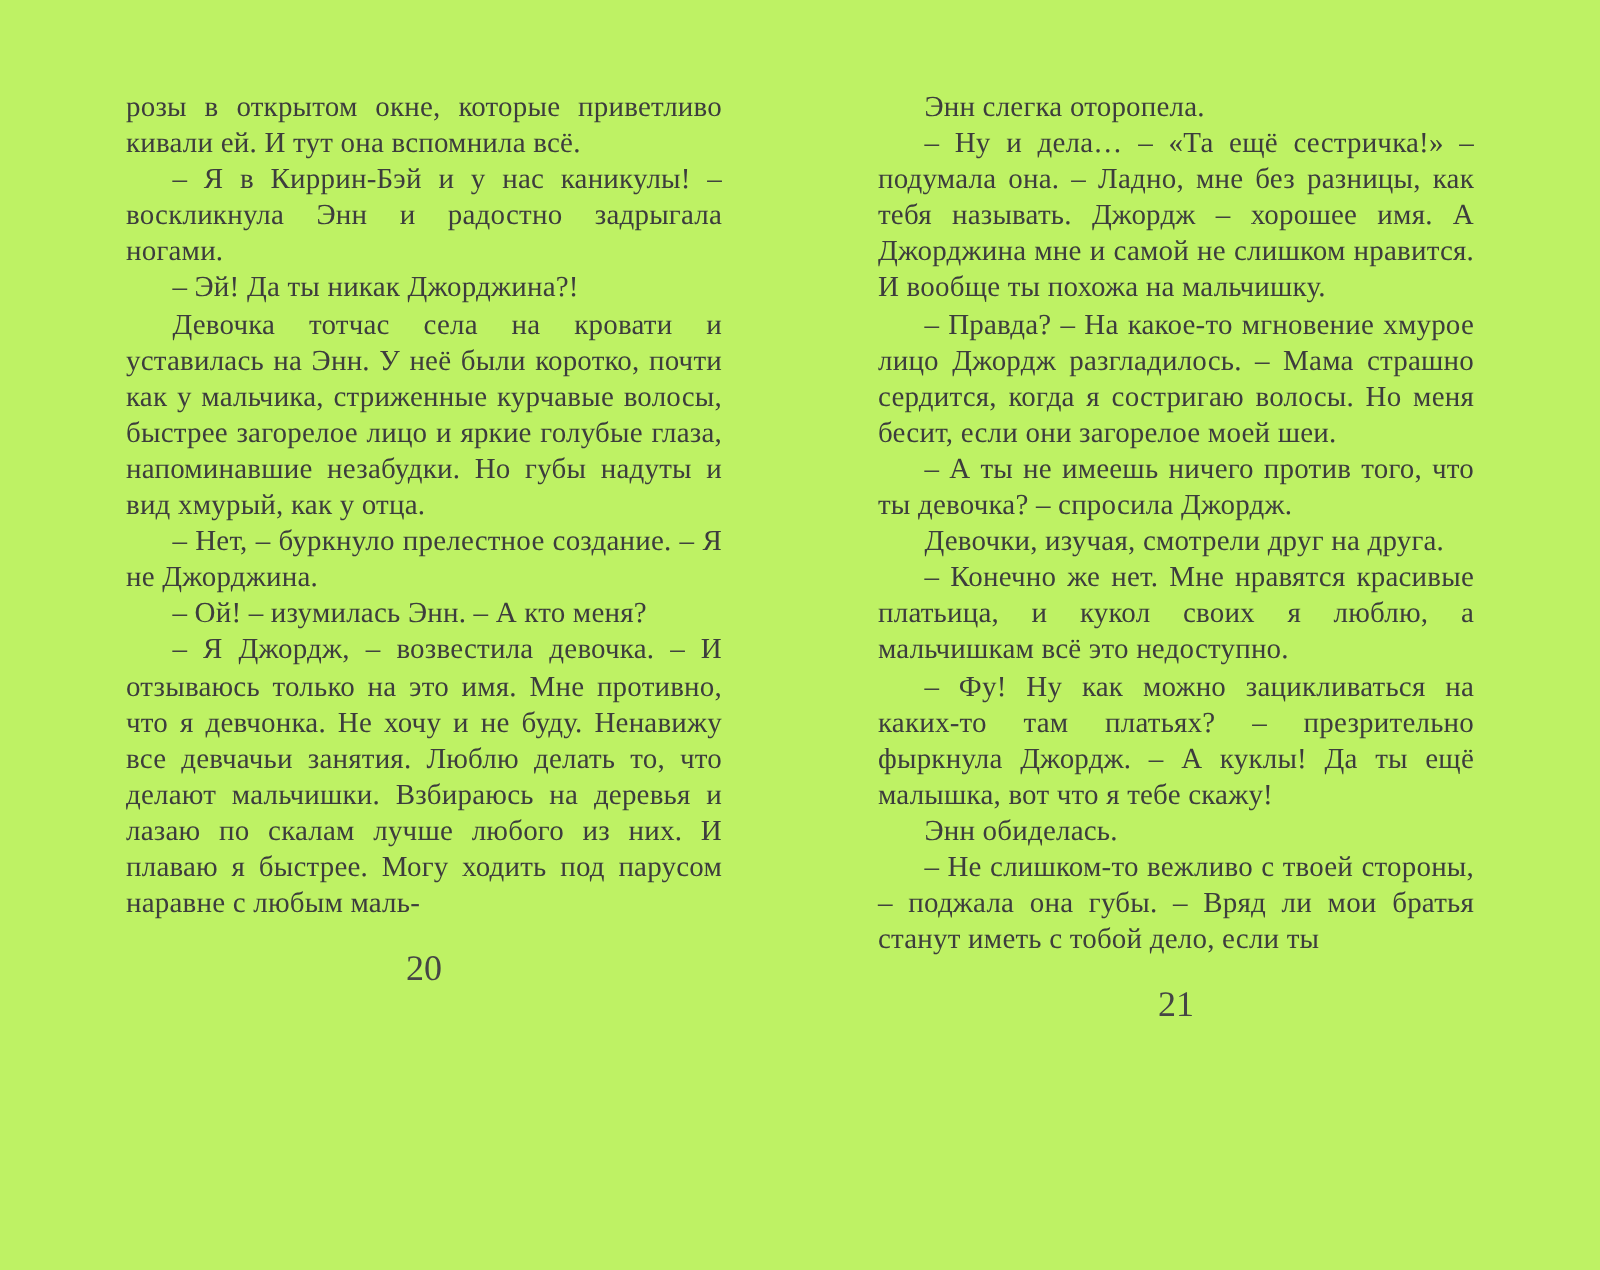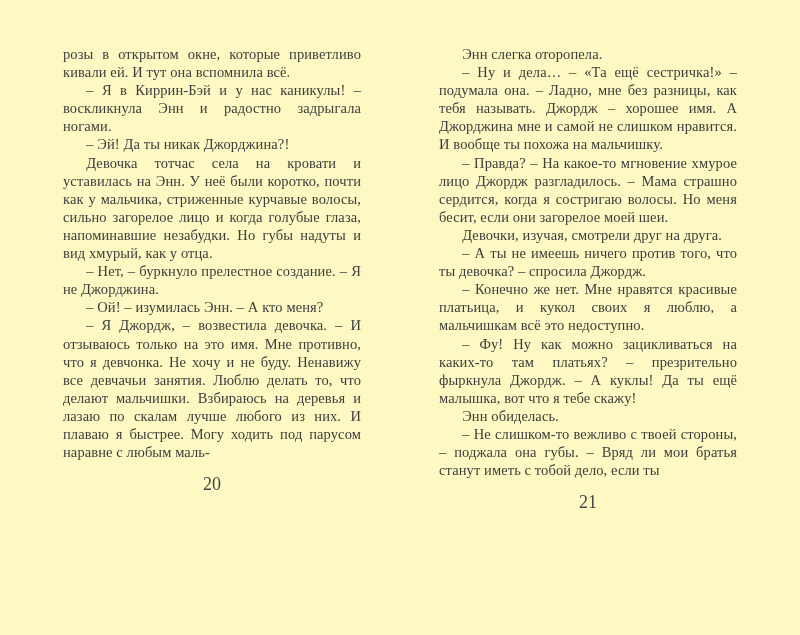--- a/index.html
+++ b/index.html
@@ -15,21 +15,21 @@
     color: #3d3d3d;
   }
   .spread {
     box-sizing: border-box;
     width: 800px;
     height: 635px;
     padding-top: 45px;
     display: flex;
     justify-content: center;
     gap: 78px;
-    background: #fef9c3;
+    background: #bef264;
   }
   .page {
     width: 298px;
     display: flex;
     flex-direction: column;
   }
   .text-block {
     font-size: 14.5px;
     line-height: 18.1px;
     text-align: justify;
@@ -53,35 +53,35 @@
 </head>
 <body>
 
 <div class="spread">
 
   <div class="page">
     <div class="text-block">
       <p class="para no-indent">розы в открытом окне, которые приветливо кивали ей. И тут она вспомнила всё.</p>
       <p class="para">– Я в Киррин-Бэй и у нас каникулы! – воскликнула Энн и радостно задрыгала ногами.</p>
       <p class="para">– Эй! Да ты никак Джорджина?!</p>
-      <p class="para">Девочка тотчас села на кровати и уставилась на Энн. У неё были коротко, почти как у мальчика, стриженные курчавые волосы, сильно загорелое лицо и когда голубые глаза, напоминавшие незабудки. Но губы надуты и вид хмурый, как у отца.</p>
+      <p class="para">Девочка тотчас села на кровати и уставилась на Энн. У неё были коротко, почти как у мальчика, стриженные курчавые волосы, быстрее загорелое лицо и яркие голубые глаза, напоминавшие незабудки. Но губы надуты и вид хмурый, как у отца.</p>
       <p class="para">– Нет, – буркнуло прелестное создание. – Я не Джорджина.</p>
       <p class="para">– Ой! – изумилась Энн. – А кто меня?</p>
       <p class="para">– Я Джордж, – возвестила девочка. – И отзываюсь только на это имя. Мне противно, что я девчонка. Не хочу и не буду. Ненавижу все девчачьи занятия. Люблю делать то, что делают мальчишки. Взбираюсь на деревья и лазаю по скалам лучше любого из них. И плаваю я быстрее. Могу ходить под парусом наравне с любым маль-</p>
     </div>
     <div class="page-number">20</div>
   </div>
 
   <div class="page">
     <div class="text-block">
       <p class="para">Энн слегка оторопела.</p>
       <p class="para">– Ну и дела… – «Та ещё сестричка!» – подумала она. – Ладно, мне без разницы, как тебя называть. Джордж – хорошее имя. А Джорджина мне и самой не слишком нравится. И вообще ты похожа на мальчишку.</p>
       <p class="para">– Правда? – На какое-то мгновение хмурое лицо Джордж разгладилось. – Мама страшно сердится, когда я состригаю волосы. Но меня бесит, если они загорелое моей шеи.</p>
+      <p class="para">– А ты не имеешь ничего против того, что ты девочка? – спросила Джордж.</p>
       <p class="para">Девочки, изучая, смотрели друг на друга.</p>
-      <p class="para">– А ты не имеешь ничего против того, что ты девочка? – спросила Джордж.</p>
       <p class="para">– Конечно же нет. Мне нравятся красивые платьица, и кукол своих я люблю, а мальчишкам всё это недоступно.</p>
       <p class="para">– Фу! Ну как можно зацикливаться на каких-то там платьях? – презрительно фыркнула Джордж. – А куклы! Да ты ещё малышка, вот что я тебе скажу!</p>
       <p class="para">Энн обиделась.</p>
       <p class="para">– Не слишком-то вежливо с твоей стороны, – поджала она губы. – Вряд ли мои братья станут иметь с тобой дело, если ты</p>
     </div>
     <div class="page-number">21</div>
   </div>
 
 </div>
 

